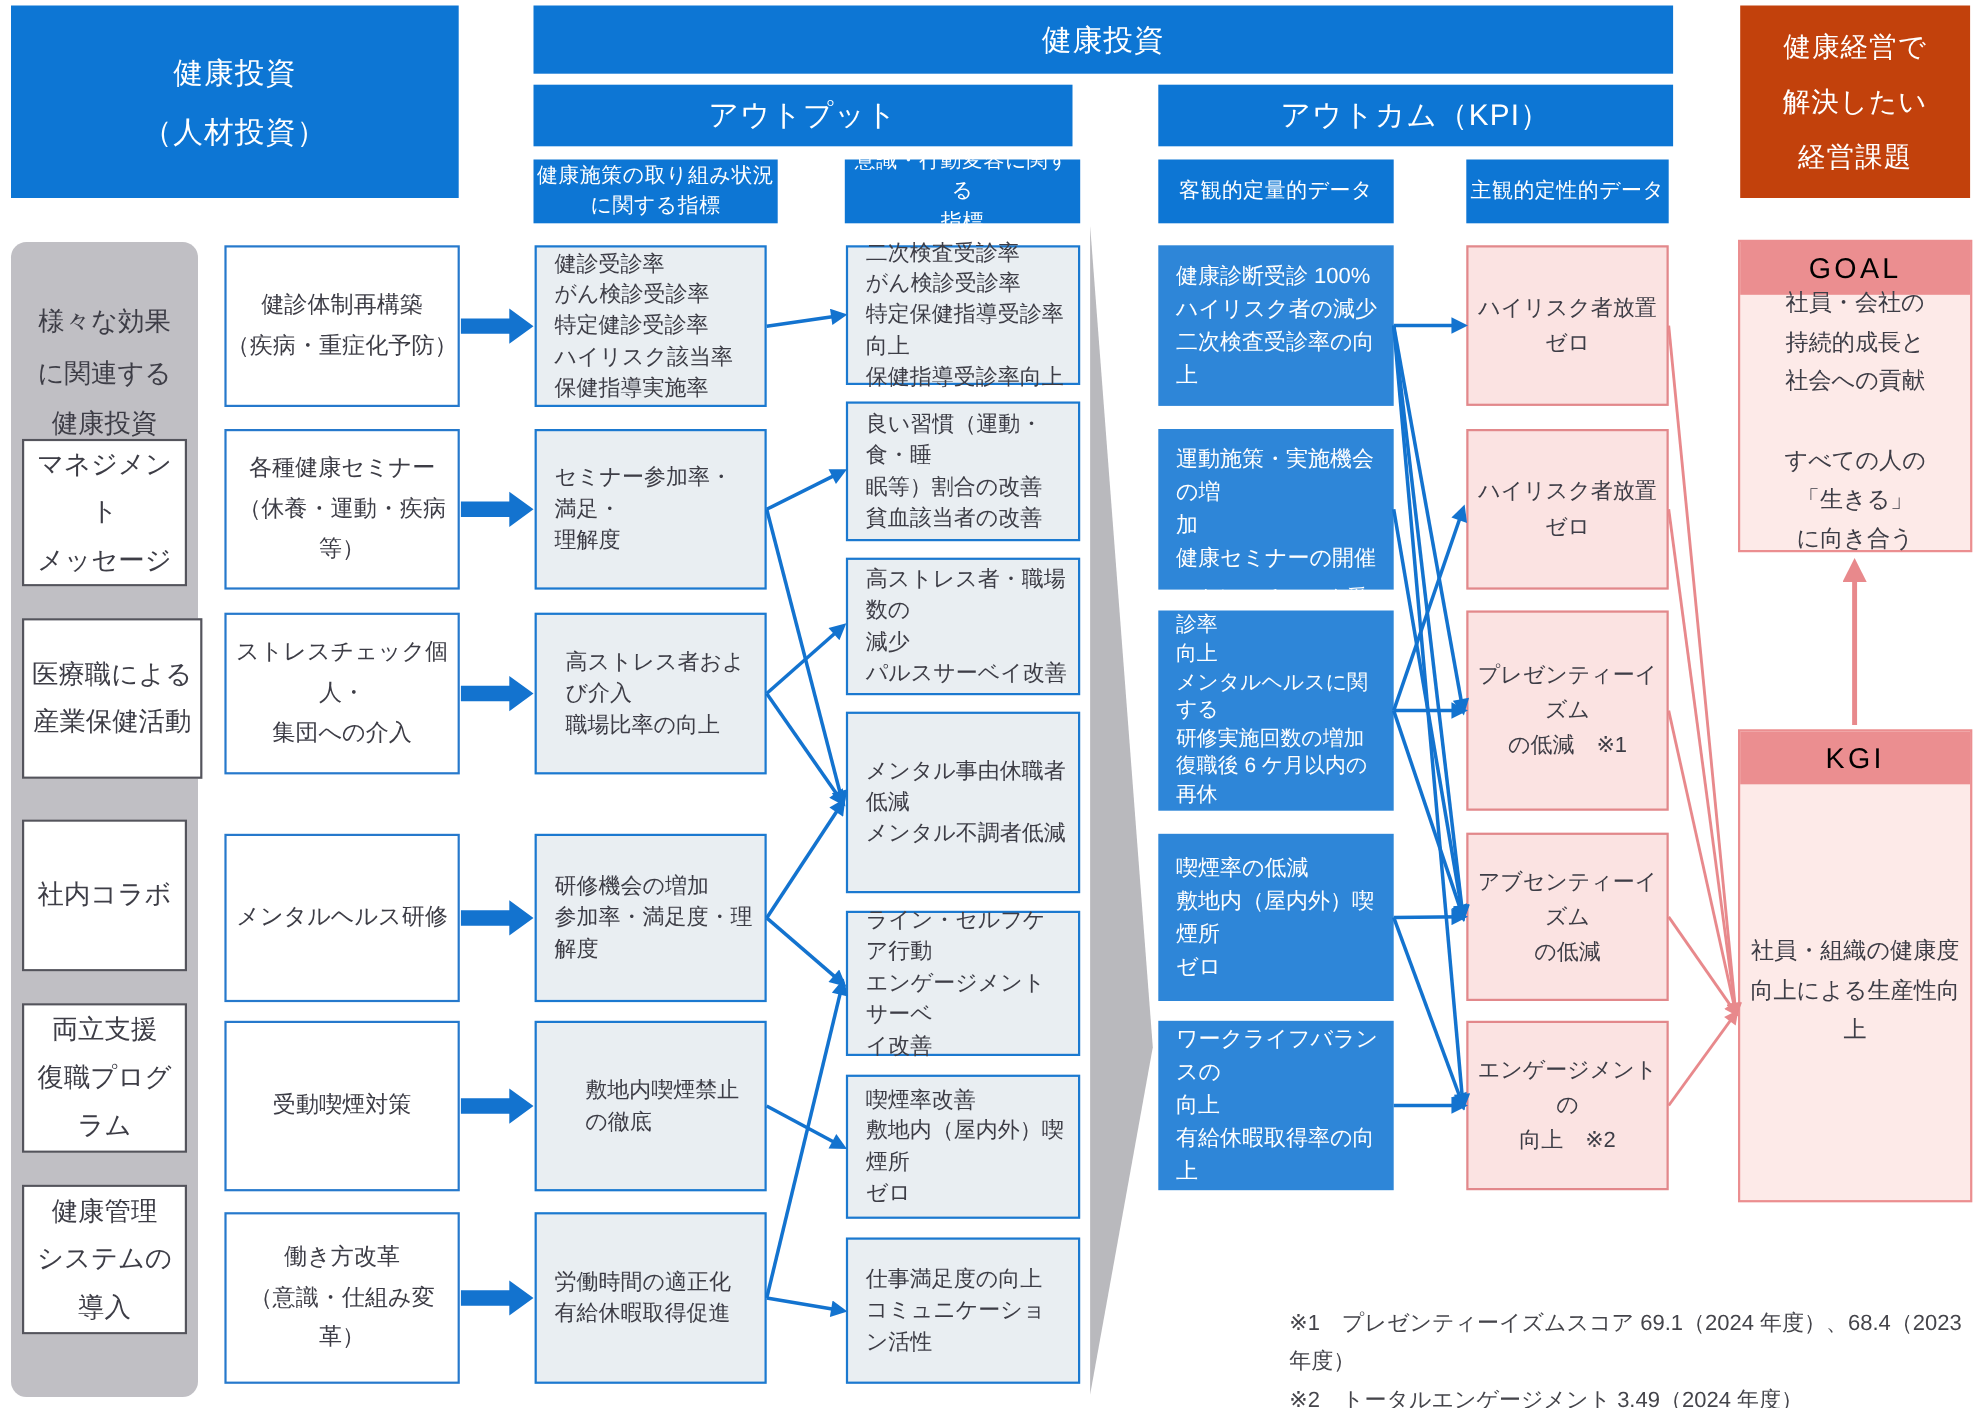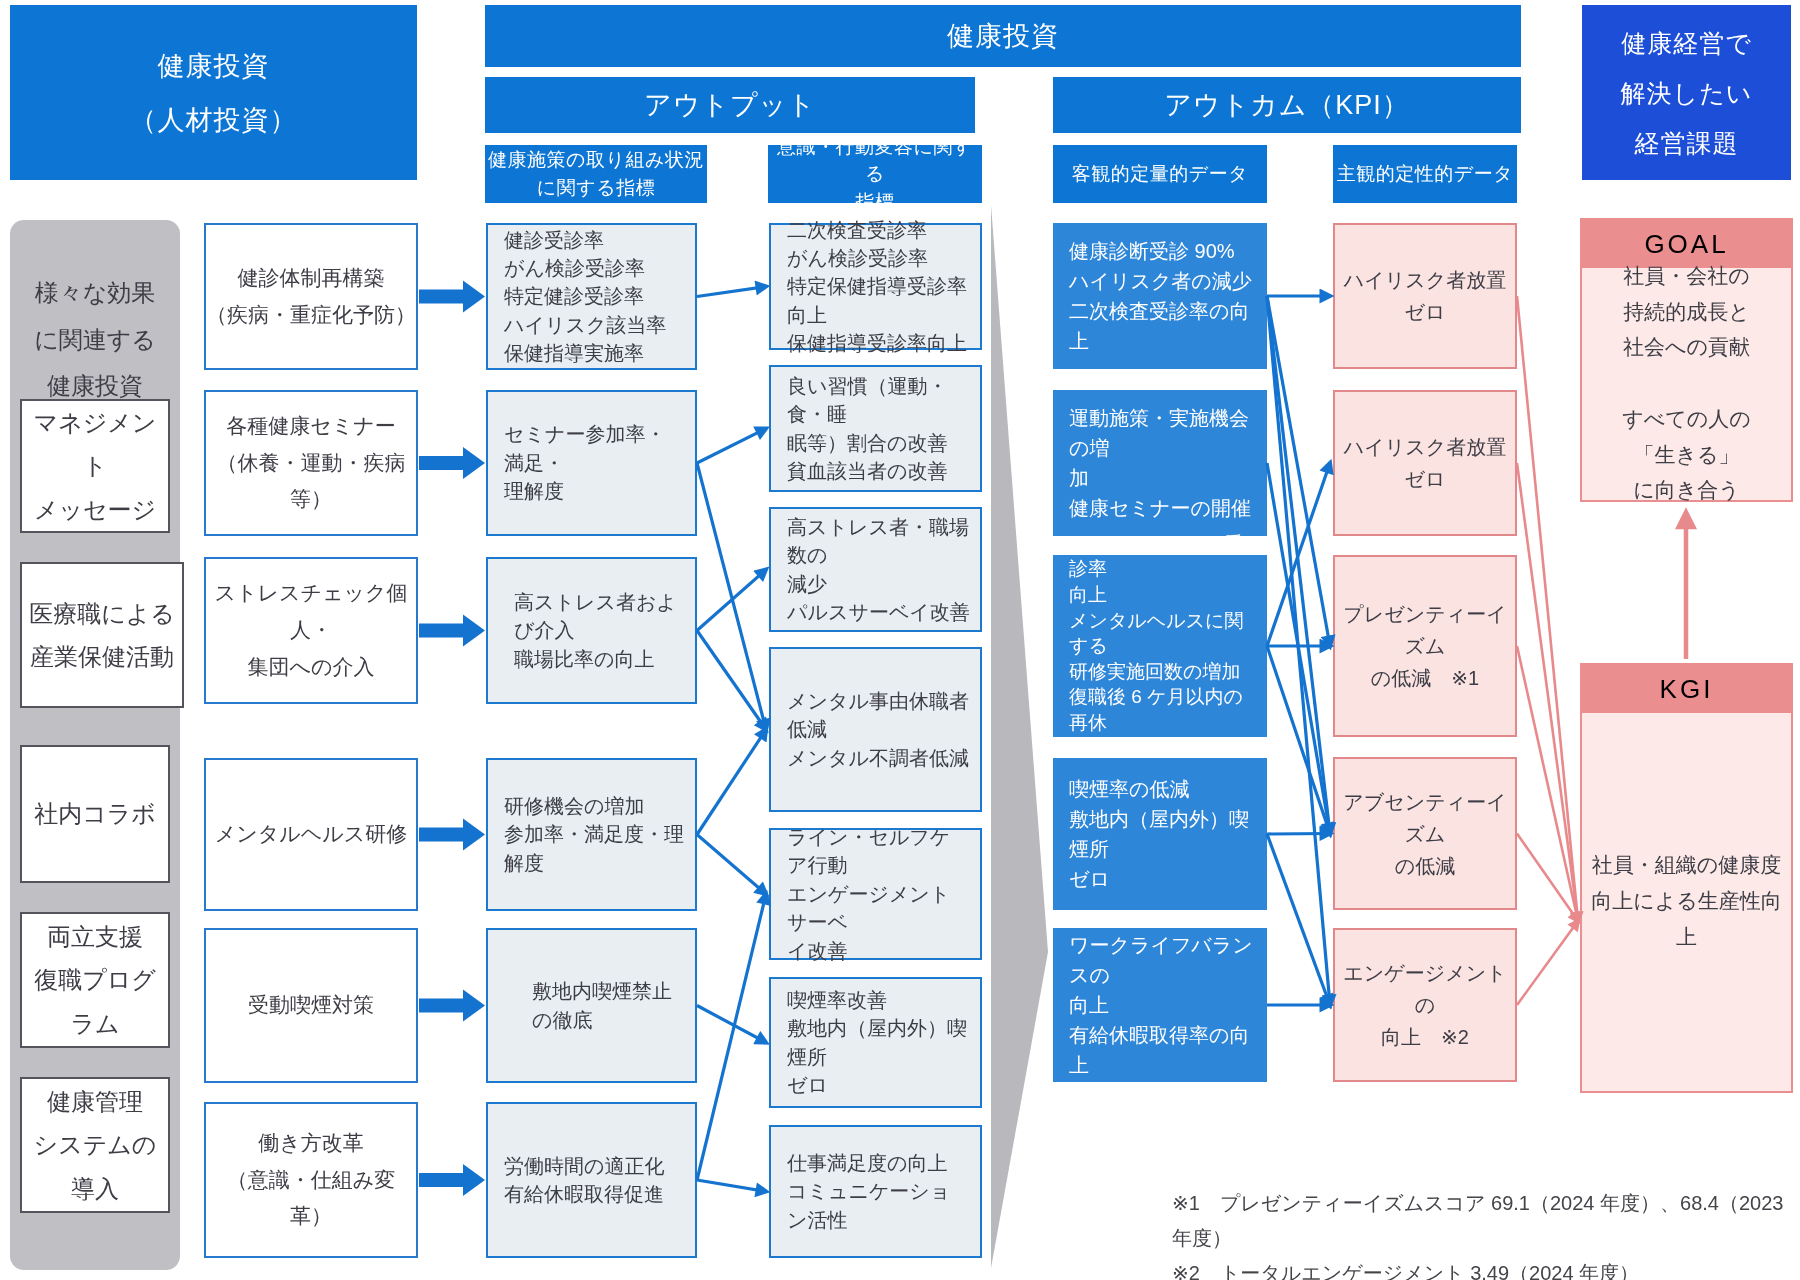--- a/index.html
+++ b/index.html
@@ -28,21 +28,21 @@
   
   .fbox{background:#fbe3e2;border:2px solid #e2888b;display:flex;align-items:center;justify-content:center;
         text-align:center;font-size:20px;line-height:1.6;}
   
   .gstrip{background:#c0bfc4;border-radius:14px;}
   .glabel{display:flex;align-items:center;justify-content:center;text-align:center;
           font-size:24px;line-height:1.95;color:#3d3d46;}
   .gbox{background:#ffffff;border:2px solid #54545c;display:flex;align-items:center;justify-content:center;
         text-align:center;font-size:24px;line-height:1.8;}
   
-  .phdr{background:#1d4ed8;color:#ffffff;display:flex;align-items:center;justify-content:center;
+  .phdr{background:#c2410c;color:#ffffff;display:flex;align-items:center;justify-content:center;
         text-align:center;font-size:25px;line-height:2.0;letter-spacing:1px;}
   .pcard{border:2px solid #eb8e90;background:#fdeae8;}
   .pcard .cap{background:#eb8e90;color:#000000;height:48px;display:flex;align-items:center;justify-content:center;
               font-size:26px;letter-spacing:3px;}
   .pcard .body{display:flex;align-items:center;justify-content:center;text-align:center;
                font-size:21px;line-height:1.7;color:#3d3d46;}
   .fnote{font-size:20px;line-height:1.75;color:#44444a;}
   #wires{position:absolute;left:0;top:0;pointer-events:none;}
 </style>
 </head>
@@ -123,21 +123,21 @@
   <div class="abs cbox pre" style="left:769px;top:977px;width:213px;height:131px;">喫煙率改善
 敷地内（屋内外）喫煙所
 ゼロ</div>
   <div class="abs cbox pre" style="left:769px;top:1125px;width:213px;height:133px;">仕事満足度の向上
 コミュニケーション活性</div>
 
   <svg class="abs" style="left:0;top:0;" width="1800" height="1280">
     <polygon points="991,205 1048,952 991,1268" fill="#b9b9bd"></polygon>
   </svg>
 
-  <div class="abs ebox pre" style="left:1053px;top:223px;width:214px;height:146px;">健康診断受診 90%
+  <div class="abs ebox pre" style="left:1053px;top:223px;width:214px;height:146px;">健康診断受診 100%
 ハイリスク者の減少
 二次検査受診率の向上</div>
   <div class="abs ebox pre" style="left:1053px;top:390px;width:214px;height:146px;">運動施策・実施機会の増
 加
 健康セミナーの開催</div>
   <div class="abs ebox tight pre" style="left:1053px;top:555px;width:214px;height:182px;">ストレスチェック受診率
 向上
 メンタルヘルスに関する
 研修実施回数の増加
 復職後 6 ケ月以内の再休

